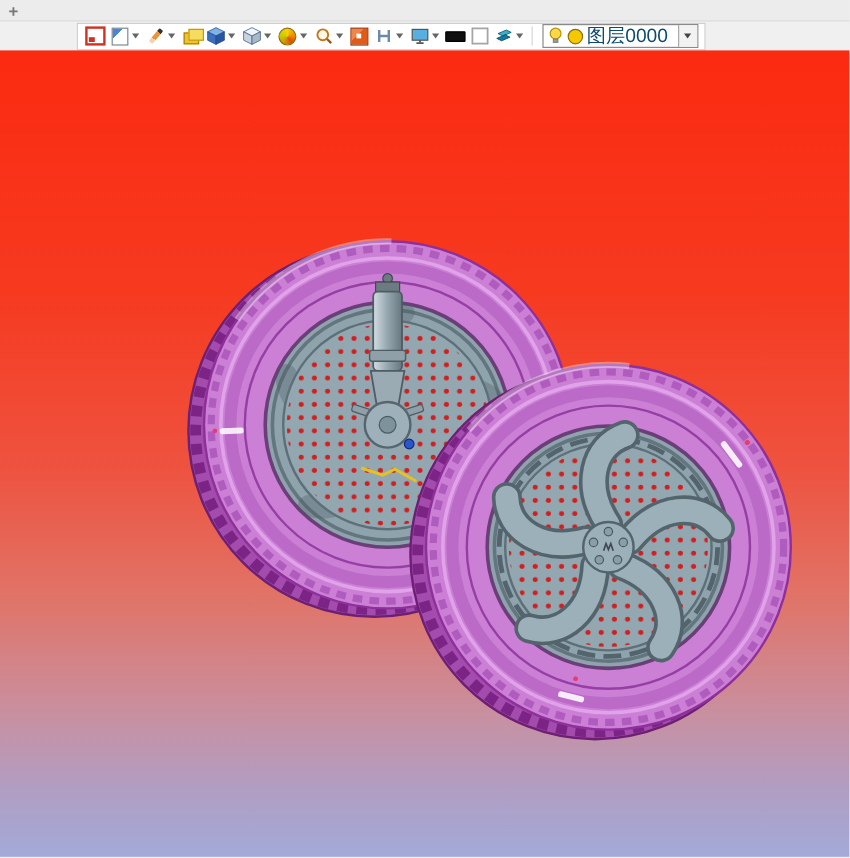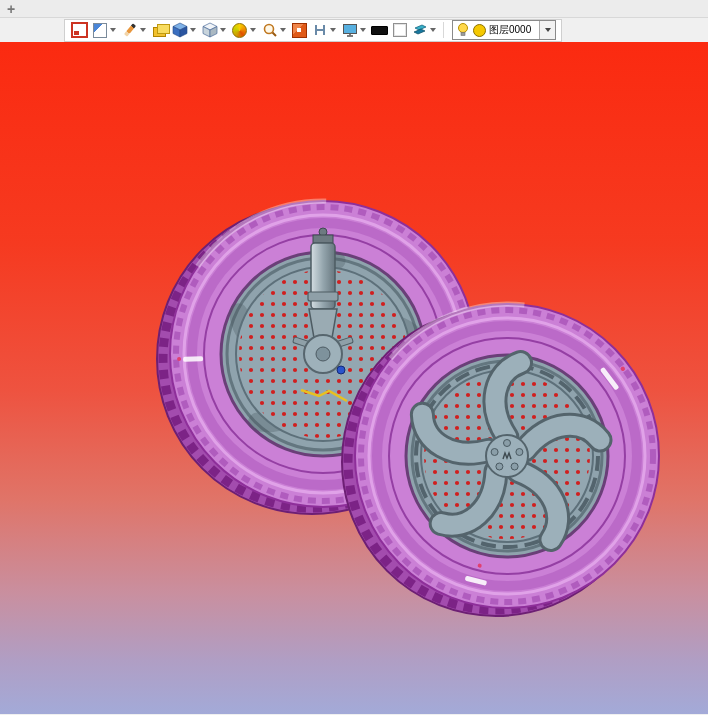--- a/index.html
+++ b/index.html
@@ -22,21 +22,21 @@
   .ic-orange{width:13px;height:13px;background:linear-gradient(135deg,#f0864a 0 40%,#e05a18 40%);border:1px solid #a03000;}
   .ic-orange::after{content:"";position:absolute;left:4px;top:4px;width:4px;height:4px;background:#fff;}
   .ic-linew{width:15px;height:7px;background:#101010;border:1px solid #000;border-radius:1px;}
   .ic-white{width:12px;height:12px;background:#fff;border:1px solid #909090;box-shadow:inset 0 0 0 1px #e4e4e4;}
   .ic-wheel{width:13px;height:13px;border-radius:50%;border:1px solid #907000;background:conic-gradient(#f8d000,#f09000,#e05000,#d0a000,#c8d000,#f8d000);}
   svg.micro{display:block;}
   
   .layer-combo{display:inline-flex;align-items:center;background:#fff;border:1px solid #8a8a8a;height:18px;margin-left:4px;cursor:pointer;}
   .layer-combo .bulb{margin:0 2px 0 3px;}
   .layer-swatch{width:11px;height:11px;border-radius:50%;background:#f5c800;border:1px solid #8a7000;margin:0 3px 0 1px;}
-  .layer-text{font-size:10px;color:#000000;padding-right:8px;white-space:nowrap;}
+  .layer-text{font-size:16px;color:#0c4a6e;padding-right:8px;white-space:nowrap;}
   .combo-arrow{width:15px;height:18px;border-left:1px solid #aaa;background:#f2f2f2;display:flex;align-items:center;justify-content:center;}
   .combo-arrow span{width:0;height:0;border-top:4px solid #444;border-left:3px solid transparent;border-right:3px solid transparent;}
   
   .viewport{position:relative;width:708px;height:672px;background:linear-gradient(180deg,#fb2a10 0%,#f63a20 30%,#ee5340 52%,#e07468 68%,#c98f9f 82%,#b09ec4 92%,#a3aad8 100%);}
   .viewport svg{position:absolute;left:0;top:0;}
 </style>
 </head>
 <body>
 
 <div class="titlebar">

